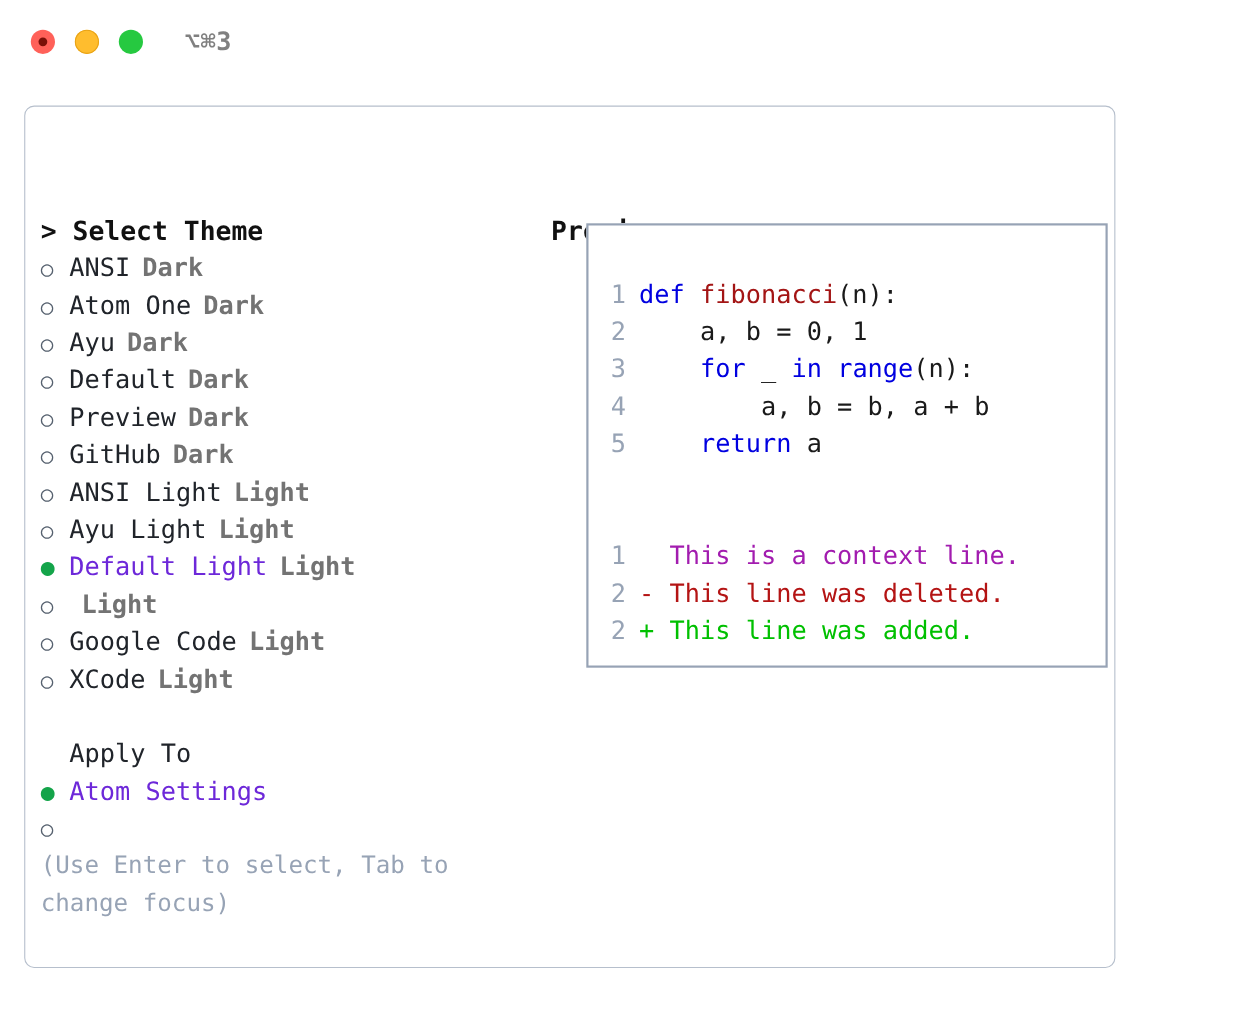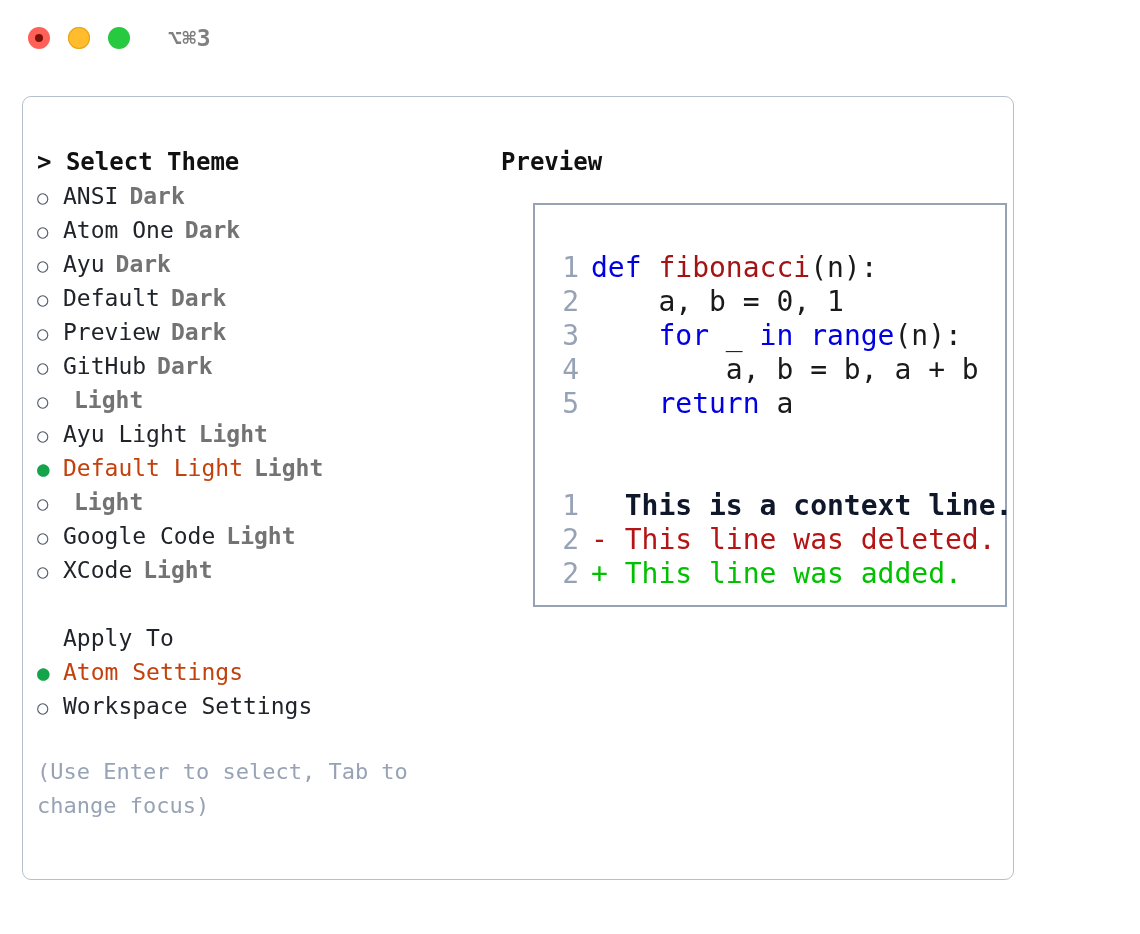--- a/index.html
+++ b/index.html
@@ -93,20 +93,21 @@
     left: 478px; top: 48px;
     width: 500px;
   }
 
   .section-title {
     font-size: 24px;
     font-weight: bold;
     color: #111111;
     line-height: 34px;
     white-space: pre;
+    margin-top: 48px;
   }
 
   
   .list {
     margin-top: 0px;
   }
   .row {
     display: flex;
     align-items: baseline;
     height: 34px;
@@ -123,21 +124,21 @@
     display: inline-block;
   }
   .bullet.on {
     color: #14a44a;
     font-size: 21px;
   }
   .row .label {
     color: #20242a;
   }
   .row.selected .label {
-    color: #c2410c;
+    color: #6d28d9;
   }
   .row .tag {
     color: #737373;
     margin-left: 11px;
     font-weight: bold;
   }
 
   
   .spacer {
     height: 34px;
@@ -147,56 +148,55 @@
     align-items: center;
     height: 34px;
     line-height: 34px;
     font-size: 23px;
     color: #20242a;
     white-space: pre;
   }
   .group-head .bullet { color: transparent; }
 
   .hint {
-    margin-top: 32px;
     font-size: 22px;
     line-height: 34px;
     color: #97a3b5;
     width: 410px;
     white-space: pre-wrap;
   }
 
   
   .preview-box {
     position: absolute;
     left: 32px; top: 58px;
     width: 474px; height: 404px;
     border: 2px solid #97a3b5;
     background: #ffffff;
     box-sizing: border-box;
   }
   .code {
     position: absolute;
-    left: 18px; top: 46px;
-    font-size: 28px;
+    left: 8px; top: 46px;
+    font-size: 23px;
     line-height: 34px;
     white-space: pre;
   }
   .code .ln {
     display: inline-block;
     width: 26px;
     text-align: right;
     color: #97a3b5;
     margin-right: 12px;
   }
   .cl { display: block; height: 34px; }
   .kw   { color: #0000e0; }
   .fn   { color: #a31515; }
   .txt  { color: #1a1a1a; }
-  .ctx  { color: #0f172a; font-weight: bold; }
+  .ctx  { color: #a21caf; }
   .del  { color: #b41414; }
   .add  { color: #00c000; }
   .blank { display: block; height: 34px; }
 </style>
 </head>
 <body>
 
 <div class="window">
 
   <div class="titlebar">
@@ -213,35 +213,35 @@
 
       <div class="col-left">
         <div class="section-title">&gt; Select Theme</div>
         <div class="list" id="theme-list">
             <div class="row"><span class="bullet">○</span><span class="label">ANSI</span><span class="tag">Dark</span></div>
             <div class="row"><span class="bullet">○</span><span class="label">Atom One</span><span class="tag">Dark</span></div>
             <div class="row"><span class="bullet">○</span><span class="label">Ayu</span><span class="tag">Dark</span></div>
             <div class="row"><span class="bullet">○</span><span class="label">Default</span><span class="tag">Dark</span></div>
             <div class="row"><span class="bullet">○</span><span class="label">Preview</span><span class="tag">Dark</span></div>
             <div class="row"><span class="bullet">○</span><span class="label">GitHub</span><span class="tag">Dark</span></div>
-            <div class="row"><span class="bullet">○</span><span class="tag">Light</span></div>
+            <div class="row"><span class="bullet">○</span><span class="label">ANSI Light</span><span class="tag">Light</span></div>
             <div class="row"><span class="bullet">○</span><span class="label">Ayu Light</span><span class="tag">Light</span></div>
             <div class="row selected"><span class="bullet on">●</span><span class="label">Default Light</span><span class="tag">Light</span></div>
             <div class="row"><span class="bullet">○</span><span class="tag">Light</span></div>
             <div class="row"><span class="bullet">○</span><span class="label">Google Code</span><span class="tag">Light</span></div>
             <div class="row"><span class="bullet">○</span><span class="label">XCode</span><span class="tag">Light</span></div>
           </div>
         <div class="spacer"></div>
         <div class="group-head">
           <span class="bullet">○</span>
           <span>Apply To</span>
         </div>
         <div id="apply-list">
             <div class="row selected"><span class="bullet on">●</span><span class="label">Atom Settings</span></div>
-            <div class="row"><span class="bullet">○</span><span class="label">Workspace Settings</span></div>
+            <div class="row"><span class="bullet">○</span></div>
           </div>
         <div class="hint">(Use Enter to select, Tab to change focus)</div>
       </div>
 
       <div class="col-right">
         <div class="section-title">Preview</div>
         <div class="preview-box">
           <div class="code" id="code-block"><span class="cl"><span class="ln">1</span><span class="kw">def </span><span class="fn">fibonacci</span><span class="txt">(n):</span></span><span class="cl"><span class="ln">2</span><span class="txt">    a, b = 0, 1</span></span><span class="cl"><span class="ln">3</span><span class="txt">    </span><span class="kw">for</span><span class="txt"> _ </span><span class="kw">in</span><span class="txt"> </span><span class="kw">range</span><span class="txt">(n):</span></span><span class="cl"><span class="ln">4</span><span class="txt">        a, b = b, a + b</span></span><span class="cl"><span class="ln">5</span><span class="txt">    </span><span class="kw">return</span><span class="txt"> a</span></span><span class="blank">&nbsp;</span><span class="blank">&nbsp;</span><span class="cl"><span class="ln">1</span><span class="ctx">  </span><span class="ctx">This is a context line.</span></span><span class="cl"><span class="ln">2</span><span class="del">- </span><span class="del">This line was deleted.</span></span><span class="cl"><span class="ln">2</span><span class="add">+ </span><span class="add">This line was added.</span></span></div>
         </div>
       </div>

